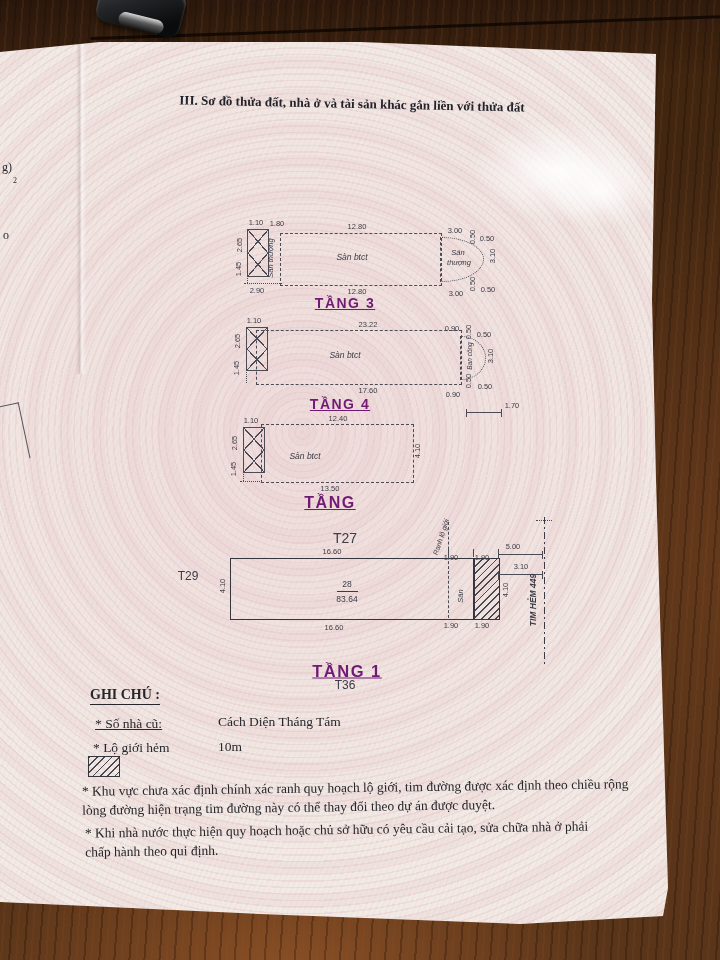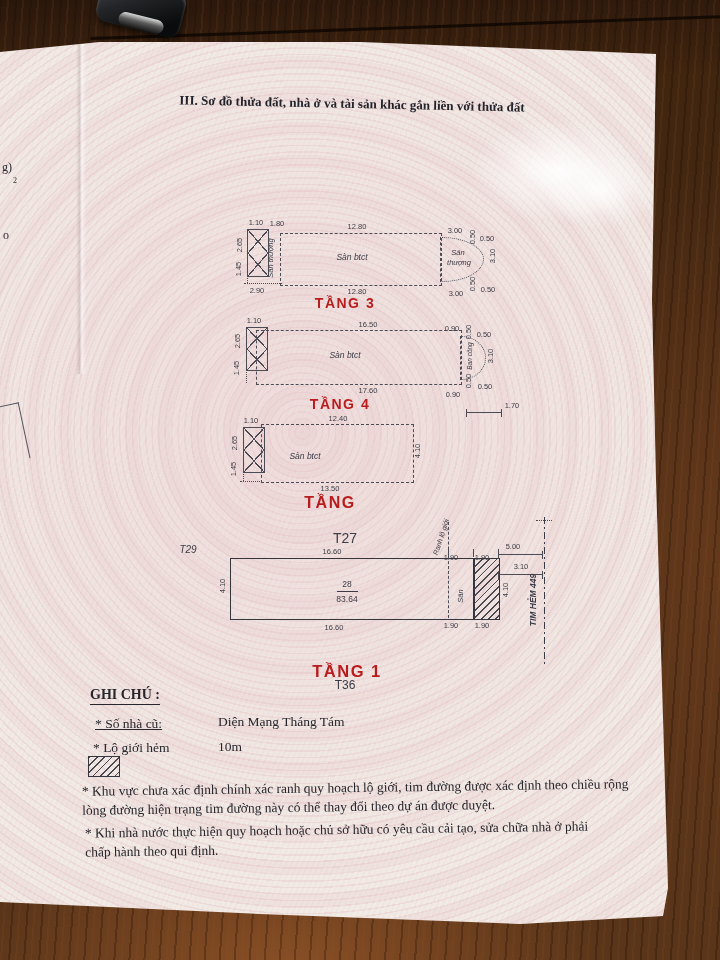--- a/index.html
+++ b/index.html
@@ -30,21 +30,21 @@
   .crease{position:absolute;left:76px;top:44px;width:10px;height:330px;
     background:linear-gradient(90deg,rgba(0,0,0,0) 0%,rgba(120,100,92,.20) 35%,rgba(255,255,255,.55) 60%,rgba(0,0,0,0) 100%);}
   .glare{position:absolute;left:468px;top:118px;width:180px;height:105px;
     background:radial-gradient(ellipse at center, rgba(255,255,255,.95) 0%, rgba(255,255,255,0) 70%);filter:blur(2px);}
   .glare2{position:absolute;left:540px;top:150px;width:120px;height:80px;
     background:radial-gradient(ellipse at center, rgba(255,255,255,.8) 0%, rgba(255,255,255,0) 70%);filter:blur(2px);}
   
   .d{position:absolute;font-size:7.5px;color:#3c3c46;white-space:nowrap;transform:translate(-50%,-50%);}
   .dv{position:absolute;font-size:7.5px;color:#3c3c46;white-space:nowrap;transform:translate(-50%,-50%) rotate(-90deg);}
   .it{font-style:italic;}
-  .flr{position:absolute;transform:translate(-50%,-50%);font-weight:bold;font-size:14px;color:#b91c1c;letter-spacing:1.5px;white-space:nowrap;}
+  .flr{position:absolute;transform:translate(-50%,-50%);font-weight:bold;font-size:14px;color:#701a75;letter-spacing:1.5px;white-space:nowrap;text-decoration:underline;}
   .rect{position:absolute;}
   .dash{border:1.2px dashed #4b4b55;}
   .solid{border:1.6px solid #35353e;}
   .dimline{position:absolute;height:0;border-top:1px solid #4b4b55;}
   .dimline::before,.dimline::after{content:"";position:absolute;top:-4px;width:1px;height:8px;background:#4b4b55;}
   .dimline::before{left:0;} .dimline::after{right:0;}
   .vtick{position:absolute;width:1px;background:#4b4b55;}
   .xbox{position:absolute;border:1.1px solid #4b4b55;display:flex;flex-direction:column;}
   .xc{flex:1;
     background:linear-gradient(to top right, rgba(0,0,0,0) calc(50% - .6px), #4b4b55 calc(50% - .6px) calc(50% + .6px), rgba(0,0,0,0) calc(50% + .6px)),
@@ -117,21 +117,21 @@
     <div class="xbox" style="left:246px;top:327px;width:20px;height:42px;">
         <div class="xc"></div>
         <div class="xc"></div>
       </div>
     <div class="dotv" style="left:246px;top:369px;height:14px;"></div>
     <div class="rect dash" style="left:256px;top:330px;width:204px;height:53px;"></div>
     <div class="arc" style="left:460px;top:336px;width:24px;height:42px;"></div>
     <span class="dv it" style="left:469px;top:356px;font-size:6.5px;">Ban công</span>
     <span class="d it" style="left:345px;top:355px;font-size:8.5px;">Sàn btct</span>
     <span class="d" style="left:254px;top:320px;">1.10</span>
-    <span class="d" style="left:368px;top:324px;">16.50</span>
+    <span class="d" style="left:368px;top:324px;">23.22</span>
     <span class="d" style="left:452px;top:328px;">0.90</span>
     <span class="dv" style="left:468px;top:332px;">0.50</span>
     <span class="d" style="left:484px;top:334px;">0.50</span>
     <span class="dv" style="left:237px;top:341px;">2.65</span>
     <span class="dv" style="left:236px;top:368px;">1.45</span>
     <span class="d" style="left:368px;top:390px;">17.60</span>
     <span class="d" style="left:453px;top:394px;">0.90</span>
     <span class="dv" style="left:468px;top:381px;">0.50</span>
     <span class="d" style="left:485px;top:386px;">0.50</span>
     <span class="dv" style="left:490px;top:356px;">3.10</span>
@@ -149,21 +149,21 @@
     <span class="d it" style="left:305px;top:456px;font-size:8.5px;">Sàn btct</span>
     <span class="d" style="left:251px;top:420px;">1.10</span>
     <span class="d" style="left:338px;top:418px;text-align:right;">12.40</span>
     <span class="dv" style="left:234px;top:443px;">2.65</span>
     <span class="dv" style="left:233px;top:469px;">1.45</span>
     <span class="d" style="left:330px;top:488px;">13.50</span>
     <span class="dv" style="left:417px;top:451px;">4.10</span>
     <div class="flr" style="left:330px;top:503px;font-size:16px;">TẦNG</div>
 
     <span class="d" style="left:345px;top:538px;font-size:14px;">T27</span>
-    <span class="d" style="left:188px;top:549px;font-size:10px;font-style:italic;">T29</span>
+    <span class="d" style="left:188px;top:576px;font-size:12px;">T29</span>
     <span class="d" style="left:345px;top:685px;font-size:12px;">T36</span>
     <div class="rect solid" style="left:230px;top:558px;width:243px;height:60px;"></div>
     <div style="position:absolute;left:448px;top:522px;width:0;height:96px;border-left:1.2px dashed #4b4b55;"></div>
     <div class="rect solid hatch" style="left:473px;top:558px;width:25px;height:60px;"></div>
     <div class="dashdot" style="left:544px;top:517px;height:148px;"></div>
     <div class="doth" style="left:536px;top:520px;width:16px;"></div>
     <span class="d" style="left:332px;top:551px;">16.60</span>
     <span class="d" style="left:334px;top:627px;">16.60</span>
     <span class="dv" style="left:222px;top:586px;">4.10</span>
     <span class="d" style="left:347px;top:584px;font-size:8.5px;">28</span>
@@ -181,20 +181,20 @@
     <span class="dv" style="left:505px;top:590px;">4.10</span>
     <div class="vtick" style="left:448px;top:549px;height:8px;"></div>
     <div class="vtick" style="left:473px;top:549px;height:8px;"></div>
     <div class="vtick" style="left:498px;top:549px;height:8px;"></div>
     <span class="d it" style="left:441px;top:537px;transform:translate(-50%,-50%) rotate(-72deg);font-size:7px;">Ranh lộ giới</span>
     <span class="dv it" style="left:533px;top:600px;font-size:8.5px;font-weight:bold;">TIM HẺM 449</span>
     <div class="flr" style="left:347px;top:671px;font-size:16.5px;">TẦNG 1</div>
 
     <div class="txt" style="left:90px;top:687px;font-weight:bold;font-size:14px;border-bottom:1.3px solid #26262c;padding-bottom:1px;">GHI CHÚ :</div>
     <div class="txt" style="left:95px;top:716px;text-decoration:underline;">* Số nhà cũ:</div>
-    <div class="txt" style="left:218px;top:714px;">Diện Mạng Tháng Tám</div>
+    <div class="txt" style="left:218px;top:714px;">Cách Diện Tháng Tám</div>
     <div class="txt" style="left:93px;top:740px;">* Lộ giới hẻm</div>
     <div class="txt" style="left:218px;top:739px;">10m</div>
     <div class="hatch" style="position:absolute;left:88px;top:756px;width:30px;height:19px;border:1.1px solid #35353e;"></div>
     <div class="txt" style="left:82px;top:778px;width:548px;line-height:19px;transform:rotate(-0.8deg);">* Khu vực chưa xác định chính xác ranh quy hoạch lộ giới, tim đường được xác định theo chiều rộng lòng đường hiện trạng tim đường này có thể thay đổi theo dự án được duyệt.</div>
     <div class="txt" style="left:85px;top:820px;width:520px;line-height:19px;transform:rotate(-0.8deg);">* Khi nhà nước thực hiện quy hoạch hoặc chủ sở hữu có yêu cầu cải tạo, sửa chữa nhà ở phải chấp hành theo qui định.</div>
   </div>
 </div>
 
 </body></html>

